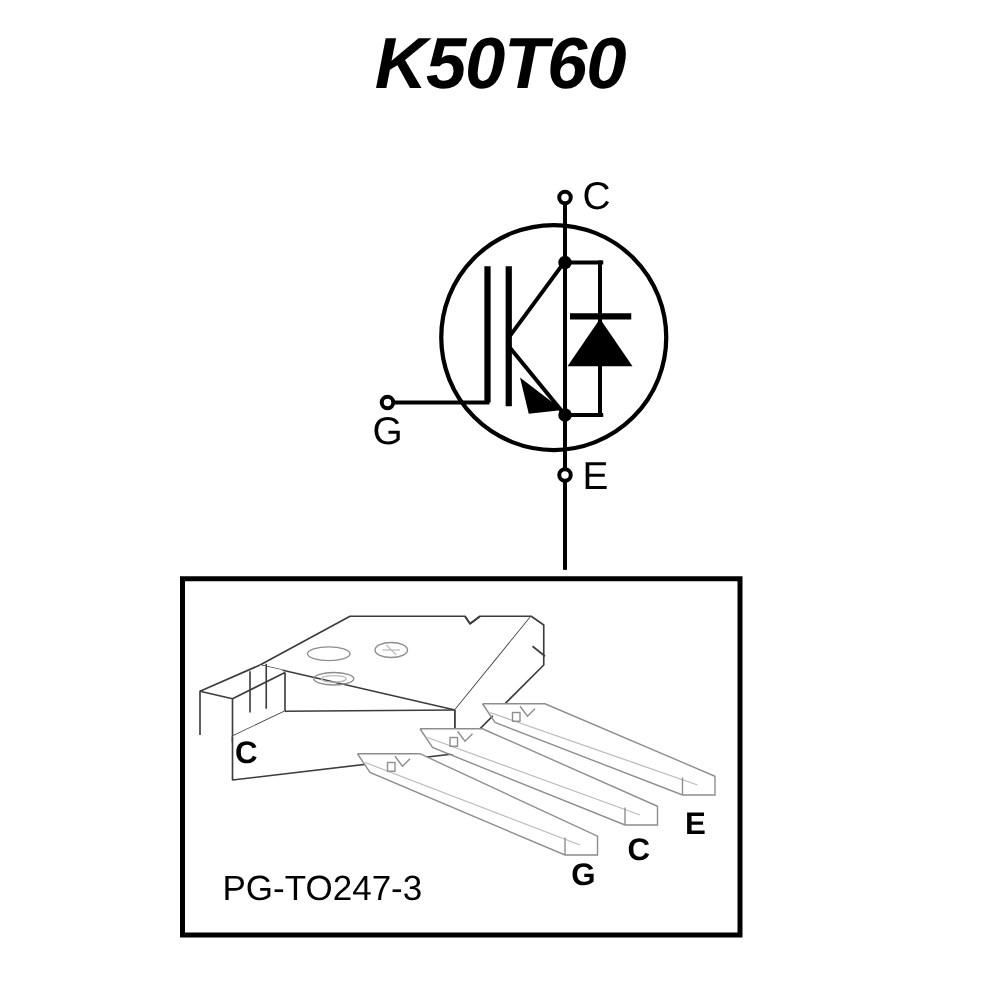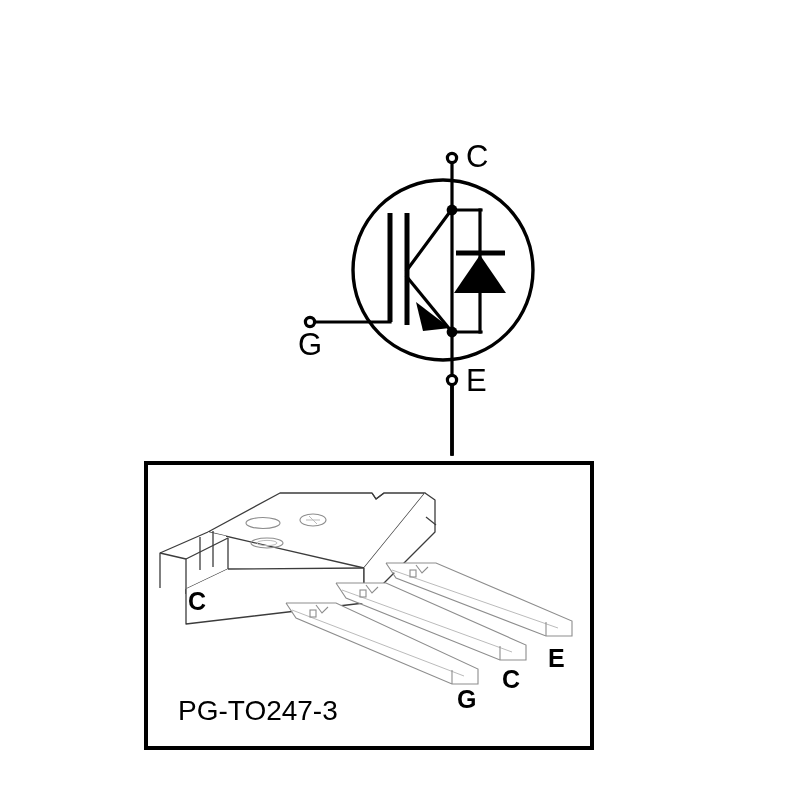--- a/index.html
+++ b/index.html
@@ -78,20 +78,21 @@
   .pkg-line-faint { stroke: #8d8d8d; stroke-width: 1.1; fill: none; }
   .pkg-line-vfaint { stroke: #bbbbbb; stroke-width: 1; fill: none; }
   .pkg-fill { fill: #ffffff; }
   .pkg-box { stroke: #000000; stroke-width: 4; fill: none; }
 </style>
 </head>
 <body>
 
 <div id="root">
 
+  <div class="part-title">K50T60</div>
 
   <div class="symbol-wrap">
     <svg width="280" height="290" viewBox="0 0 280 290">
 
       <line class="wire" x1="182" y1="35" x2="182" y2="207"></line>
 
       <line class="wire" x1="182" y1="207" x2="182" y2="255"></line>
       <line class="wire" x1="182" y1="255" x2="182" y2="255"></line>
       <line class="wire" x1="182" y1="207" x2="182" y2="207"></line>
       <line class="wire" x1="182" y1="329" x2="182" y2="255"></line>

